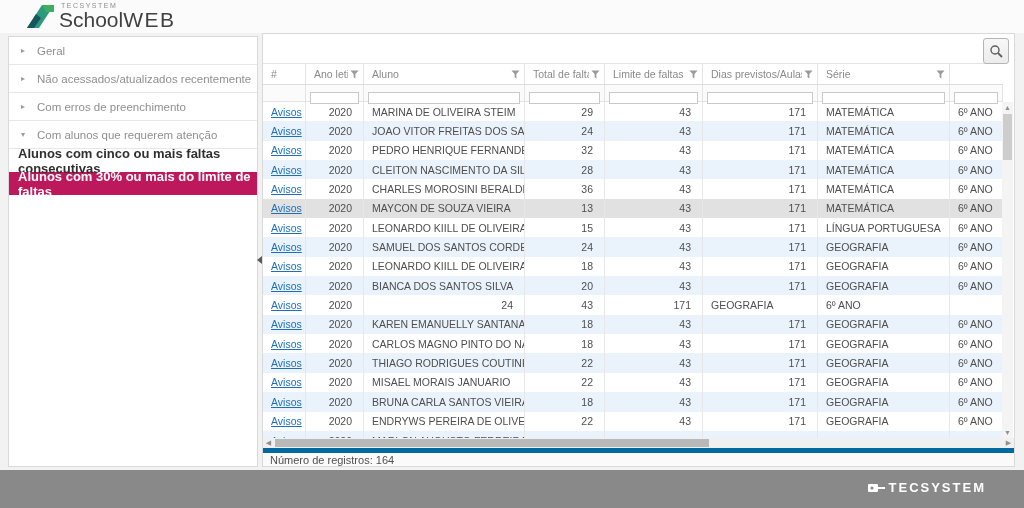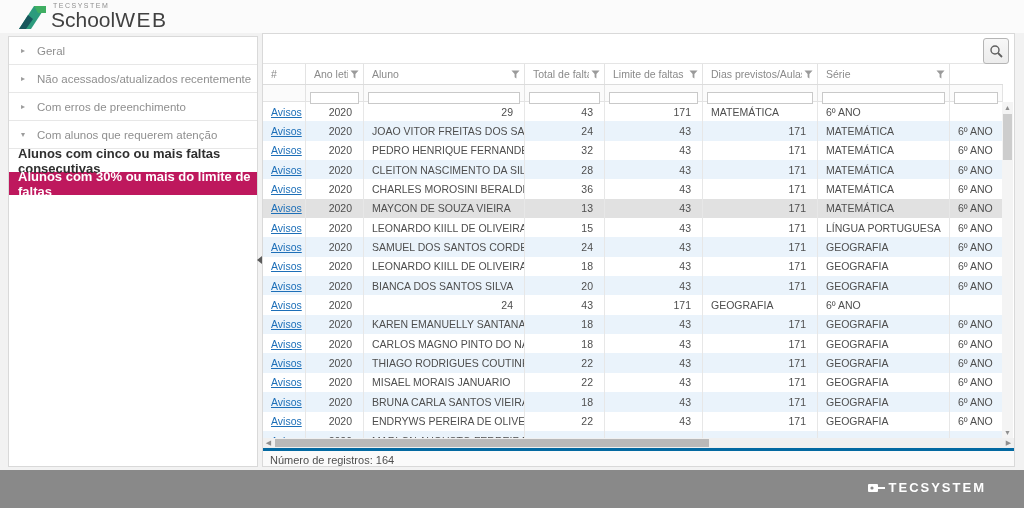--- a/index.html
+++ b/index.html
@@ -1,21 +1,21 @@
 <!DOCTYPE html>
 <html><head>
 <meta charset="utf-8">
 <style>
   * { margin:0; padding:0; box-sizing:border-box; }
   html,body { width:1024px; height:508px; }
   body { position:relative; background:#f2f2f2; font-family:"Liberation Sans",sans-serif; overflow:hidden; }
 
   
   .topbar { position:absolute; left:0; top:0; width:1024px; height:33px; background:#fbfbfb; }
-  .brand { position:absolute; left:16px; top:2px; display:flex; align-items:center; }
+  .brand { position:absolute; left:24px; top:2px; display:flex; align-items:flex-start; }
   .brand-text { margin-left:3px; line-height:1; padding-bottom:1px; }
   .brand-top { font-size:7px; color:#8e8e8e; letter-spacing:1.5px; text-transform:uppercase; margin-left:2px; }
   .brand-main { font-size:21px; color:#414141; letter-spacing:0; }
   .brand-web { letter-spacing:1.5px; }
 
   
   .sidebar { position:absolute; left:8px; top:36px; width:250px; height:431px; background:#fff;
              border:1px solid #d9d9d9; }
   .acc-item { height:28px; border-bottom:1px solid #e7e7e7; display:flex; align-items:center;
               color:#8f8f8f; font-size:11.5px; cursor:pointer; }
@@ -66,21 +66,21 @@
   .vs-up { top:0; } .vs-down { bottom:0; }
   .vs-thumb { position:absolute; left:1px; top:12px; width:9px; height:46px; background:#cdcdcd; cursor:pointer; }
 
   .hscroll { position:absolute; left:0; top:404px; width:751px; height:10px; background:#f0f0f0; }
   .hs-arrow { position:absolute; top:0; width:11px; height:10px; font-size:7px; color:#8f8f8f;
               text-align:center; line-height:10px; cursor:pointer; }
   .hs-left { left:0; } .hs-right { right:0; }
   .hs-thumb { position:absolute; left:12px; top:1px; width:434px; height:8px; background:#b9b9b9; cursor:pointer; }
 
   .statusbar { position:absolute; left:0; bottom:0; width:751px; height:18px; background:#fafafa;
-               border-top:3px solid #0369a1; display:flex; align-items:flex-end; padding-left:7px;
+               border-top:5px solid #0369a1; display:flex; align-items:center; padding-left:7px;
                font-size:11px; color:#4f4f4f; }
 
   
   .footer { position:absolute; left:0; top:470px; width:1024px; height:38px; background:#898989; }
   .footer-brand { position:absolute; right:38px; top:10px; display:flex; align-items:center; gap:4px;
                   color:#fff; font-size:13px; letter-spacing:2px; font-weight:bold; }
 </style>
 </head>
 <body>
 
@@ -187,20 +187,21 @@
       <div class="fcell"><input type="text" value="" style=""></div>
       <div class="fcell"><input type="text" value="" style=""></div>
       <div class="fcell"><input type="text" value="" style=""></div>
     </div>
   <div class="tbody">
       <div class="trow gridcols" style="grid-template-columns: 43px 58px 161px 80px 98px 115px 132px minmax(50px, 1fr);">
         <div class="tcell">
           <a class="avisos" href="#">Avisos</a>
         </div>
         <div class="tcell num">2020</div>
+        <div class="tcell">MARINA DE OLIVEIRA STEIM</div>
         <div class="tcell num">29</div>
         <div class="tcell num">43</div>
         <div class="tcell num">171</div>
         <div class="tcell">MATEMÁTICA</div>
         <div class="tcell">6º ANO</div>
       </div>
       <div class="trow gridcols alt" style="grid-template-columns: 43px 58px 161px 80px 98px 115px 132px minmax(50px, 1fr);">
         <div class="tcell">
           <a class="avisos" href="#">Avisos</a>
         </div>

